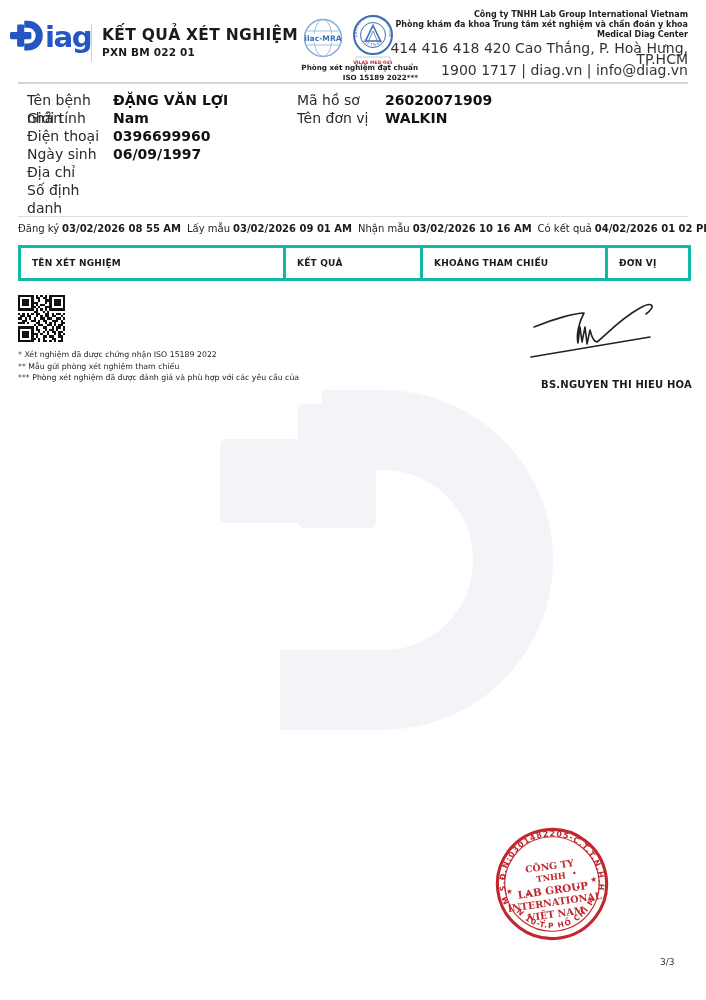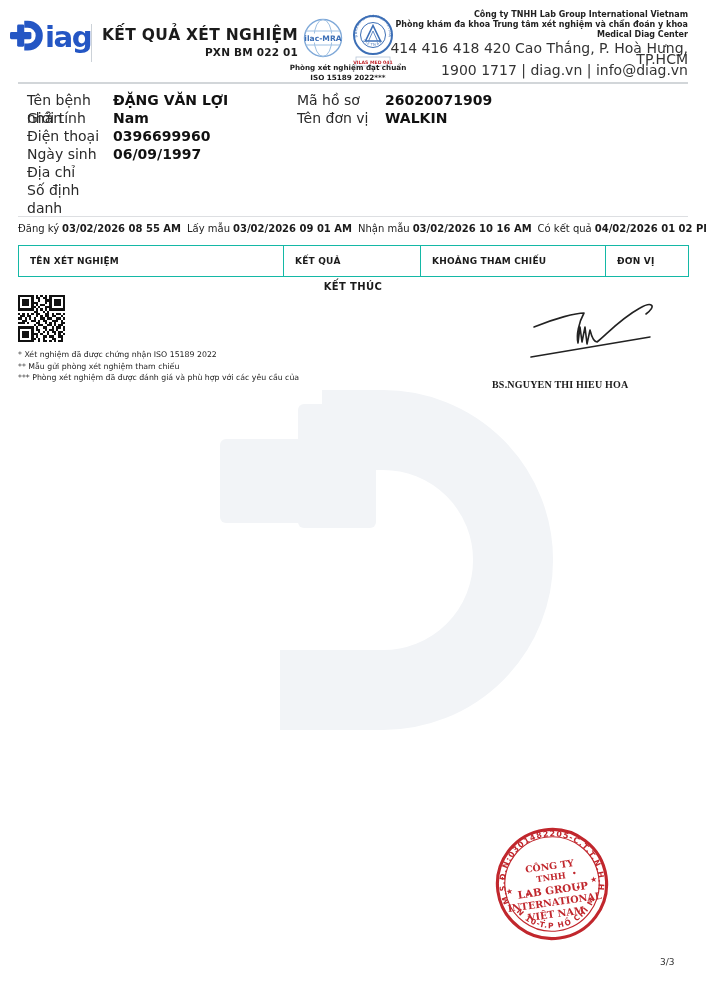--- a/index.html
+++ b/index.html
@@ -10,27 +10,27 @@
   }
   .abs { position:absolute; }
   .z { z-index:2; }
 
   
   .watermark { left:180px; top:384px; z-index:0; }
 
   
   .logo-svg { left:10px; top:15px; }
   .logo-divider { left:91px; top:24px; width:1px; height:38px; background:#ccd2d8; }
-  .title-block { left:102px; top:26px;text-align:right; }
+  .title-block { left:102px; top:26px; }
   .doc-title { font-size:15.5px; font-weight:bold; letter-spacing:.3px; }
   .doc-subtitle { font-size:10.5px; font-weight:bold; margin-top:2px; letter-spacing:.2px; }
 
   .ilac-svg { left:303px; top:18px; }
   .boa-svg  { left:351px; top:14px; }
-  .cert-caption { left:278px; top:63px; width:140px; text-align:center;
+  .cert-caption { left:278px; top:63px; width:140px; text-align:right;
                   font-size:7.2px; font-weight:bold; line-height:9.5px; }
 
   .company { right:18px; top:10px; width:340px; text-align:right; }
   .co-bold { font-size:8px; font-weight:bold; line-height:10px; color:#222; }
   .co-reg  { font-size:14px; line-height:11px; color:#333; }
   .co-gap  { margin-top:3px; }
 
   .sep1 { left:18px; top:82px; width:670px; height:2px; background:#d2d6d9; }
   .sep2 { left:18px; top:216px; width:670px; height:1px; background:#dddfe2; }
 
@@ -44,33 +44,33 @@
   .pvalue { font-weight:bold; color:#111; }
 
   
   .timeline { left:18px; top:223px; font-size:10px; white-space:nowrap; }
   .tl-label { color:#222; margin-right:3px; }
   .tl-value { font-weight:bold; margin-right:6px; }
 
   
   .rtable { left:18px; top:245px; width:670px; border-collapse:collapse;
             table-layout:fixed; }
-  .rtable th { border:1px solid #14b8a6; font-size:9px; font-weight:bold;
+  .rtable th { border:3px solid #14b8a6; font-size:9px; font-weight:bold;
                text-align:left; padding:10px 4px 10px 11px; letter-spacing:.2px; }
   .end-label { left:18px; top:281px; width:670px; text-align:center;
                font-size:10px; font-weight:bold; letter-spacing:.4px; }
 
   .qr-svg { left:18px; top:295px; }
 
   .footnotes { left:18px; top:349px; width:310px; font-size:7.8px;
                line-height:11.6px; color:#222; }
 
   .signature-svg { left:528px; top:297px; }
-  .doctor-name { left:492px; top:379px; width:200px; text-align:left;
-                 font-size:10px; font-weight:bold; letter-spacing:.2px;font-family:Liberation Serif, serif; }
+  .doctor-name { left:492px; top:379px; width:200px; text-align:right;
+                 font-size:10px; font-weight:bold; letter-spacing:.2px; }
 
   .stamp-svg { left:493px; top:825px; transform:rotate(-8deg); }
 
   .pagenum { left:660px; top:957px; width:30px; text-align:left;
              font-size:9px; color:#333; }
 </style>
 </head>
 <body>
 
 <div class="page">
@@ -194,21 +194,20 @@
     <tbody>
         <tr>
       <th>TÊN XÉT NGHIỆM</th>
       <th>KẾT QUẢ</th>
       <th>KHOẢNG THAM CHIẾU</th>
       <th>ĐƠN VỊ</th>
     </tr>
   </tbody>
     </table>
 
-  <div class="abs z end-label">KẾT THÚC</div>
 
   <svg class="abs z qr-svg" id="qr" width="47" height="47" viewBox="0 0 21 21" shape-rendering="crispEdges">
       <g fill="#111">
         <rect x="0" y="0" width="1" height="1"></rect>
         <rect x="1" y="0" width="1" height="1"></rect>
         <rect x="2" y="0" width="1" height="1"></rect>
         <rect x="3" y="0" width="1" height="1"></rect>
         <rect x="4" y="0" width="1" height="1"></rect>
         <rect x="5" y="0" width="1" height="1"></rect>
         <rect x="6" y="0" width="1" height="1"></rect>

